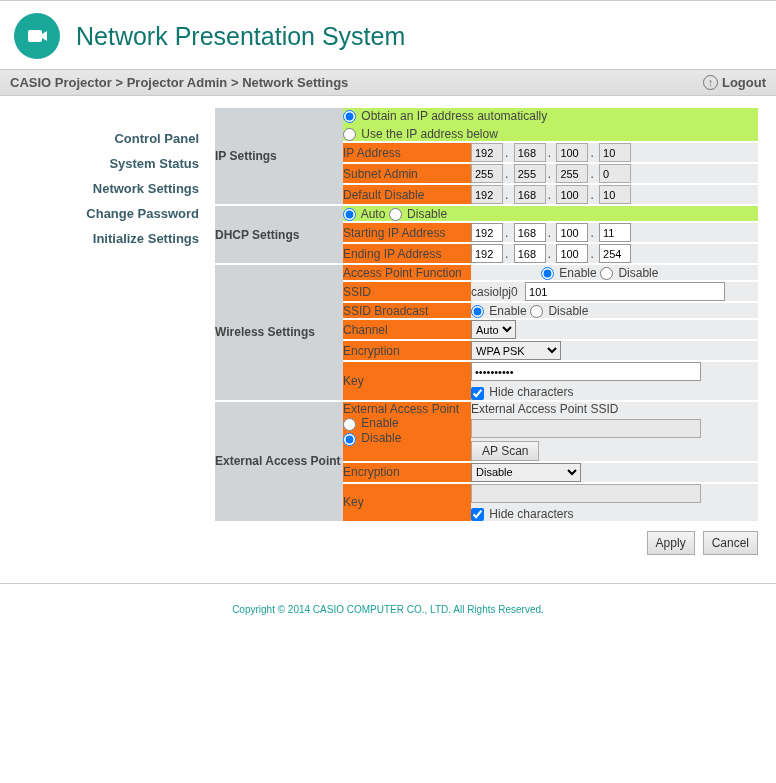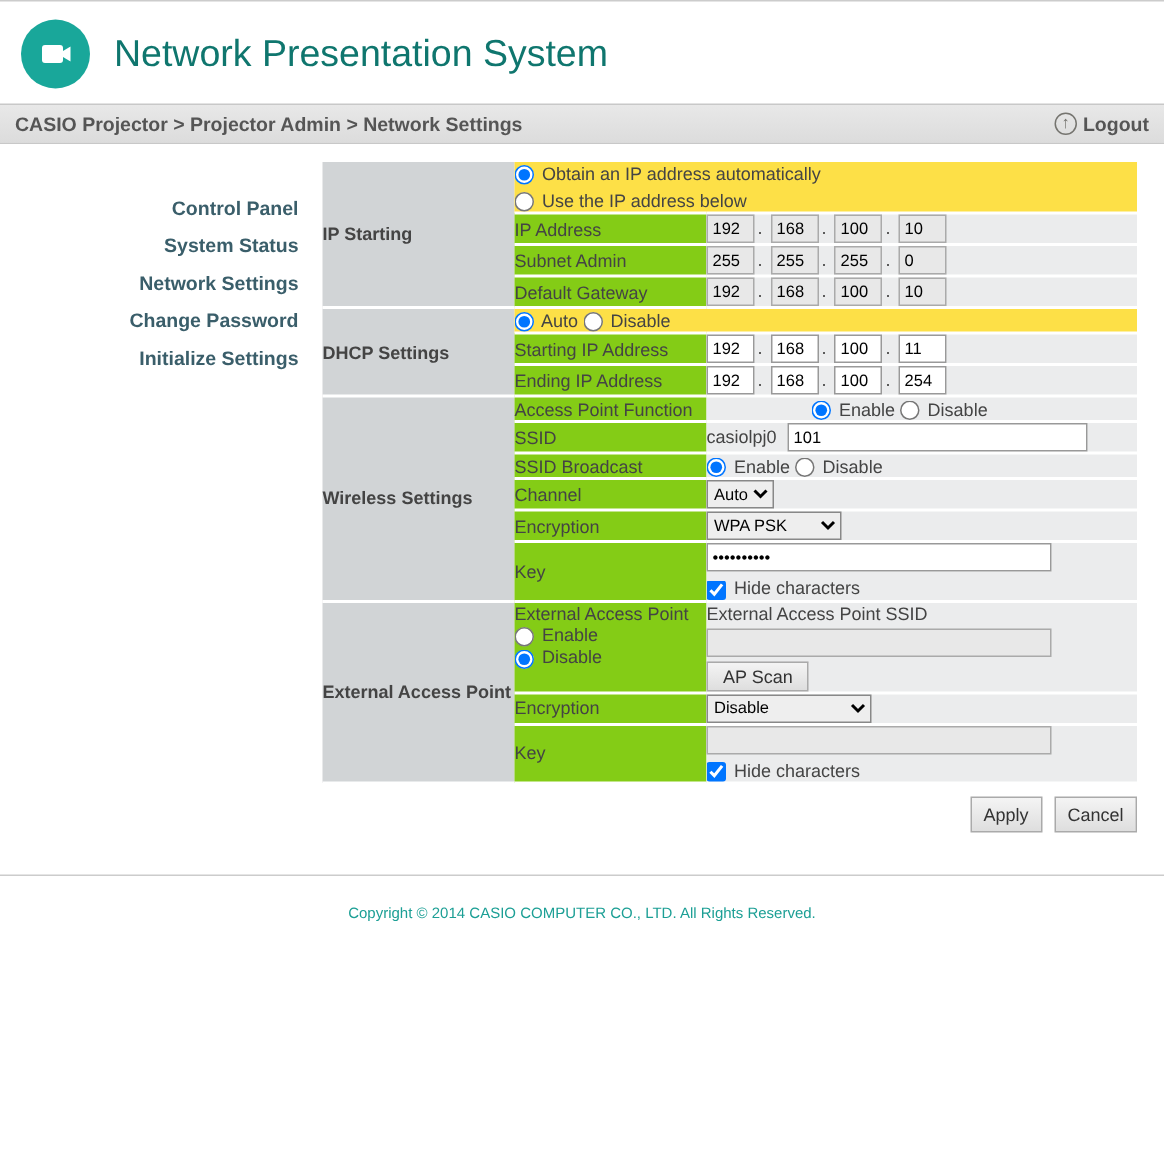--- a/index.html
+++ b/index.html
@@ -97,32 +97,32 @@
   td.section-head {
     background: #d1d4d6;
     font-weight: bold;
     color: #444;
     padding: 6px 8px;
     width: 128px;
     vertical-align: middle;
     font-size: 12px;
   }
   td.lbl {
-    background: #84cc16;
+    background: #f97316;
     padding: 6px 8px;
     width: 128px;
     color: #444;
     vertical-align: middle;
   }
   td.val {
     background: #ebeced;
     padding: 5px 8px;
   }
   td.val1 {
-    background: #fde047;
+    background: #bef264;
     padding: 5px 8px;
   }
   input.oct {
     width: 32px;
     height: 19px;
     font-size: 11px;
     padding: 1px 3px;
     border: 1px solid #999;
     background:#fff;
   }
@@ -201,21 +201,21 @@
       <div class="item">Network Settings</div>
       <div class="item">Change Password</div>
       <div class="item">Initialize Settings</div>
     </div>
 
     <div class="main">
       <table class="settings">
         <tbody>
 
           <tr>
-            <td class="section-head" rowspan="4">IP Starting</td>
+            <td class="section-head" rowspan="4">IP Settings</td>
             <td class="val1" colspan="2">
               <label><input type="radio" name="ipmode" checked="" style=""> <span>Obtain an IP address automatically</span></label><br>
               <label style="display:inline-block;margin-top:4px;"><input type="radio" name="ipmode" style=""> <span>Use the IP address below</span></label>
             </td>
           </tr>
           <tr>
             <td class="lbl">IP Address</td>
             <td class="val">
               <input class="oct ro" readonly="" value="192" style=""><span class="dot">.</span>
               <input class="oct ro" readonly="" value="168" style=""><span class="dot">.</span>
@@ -226,21 +226,21 @@
           <tr>
             <td class="lbl">Subnet Admin</td>
             <td class="val">
               <input class="oct ro" readonly="" value="255" style=""><span class="dot">.</span>
               <input class="oct ro" readonly="" value="255" style=""><span class="dot">.</span>
               <input class="oct ro" readonly="" value="255" style=""><span class="dot">.</span>
               <input class="oct ro" readonly="" value="0" style="">
             </td>
           </tr>
           <tr>
-            <td class="lbl">Default Gateway</td>
+            <td class="lbl">Default Disable</td>
             <td class="val">
               <input class="oct ro" readonly="" value="192" style=""><span class="dot">.</span>
               <input class="oct ro" readonly="" value="168" style=""><span class="dot">.</span>
               <input class="oct ro" readonly="" value="100" style=""><span class="dot">.</span>
               <input class="oct ro" readonly="" value="10" style="">
             </td>
           </tr>
 
           <tr>
             <td class="section-head" rowspan="3">DHCP Settings</td>

